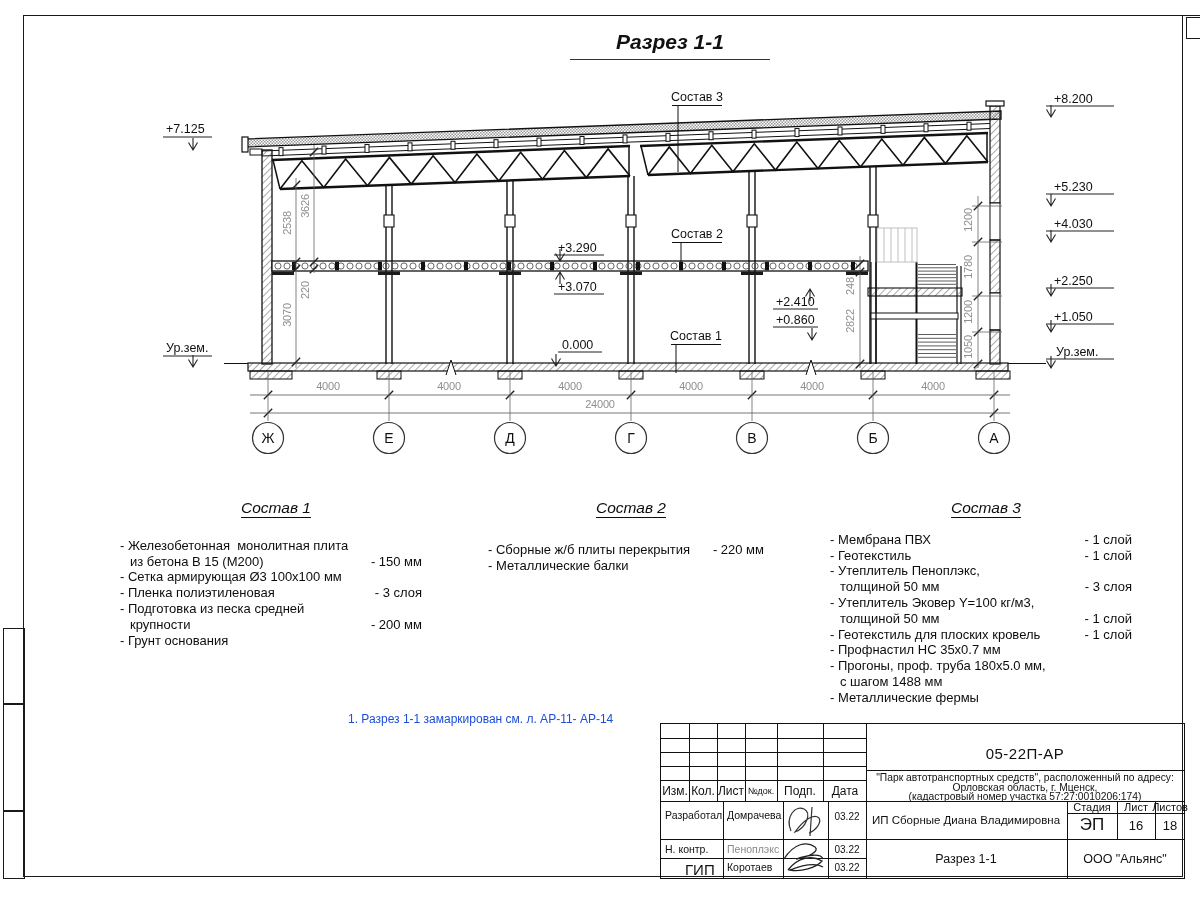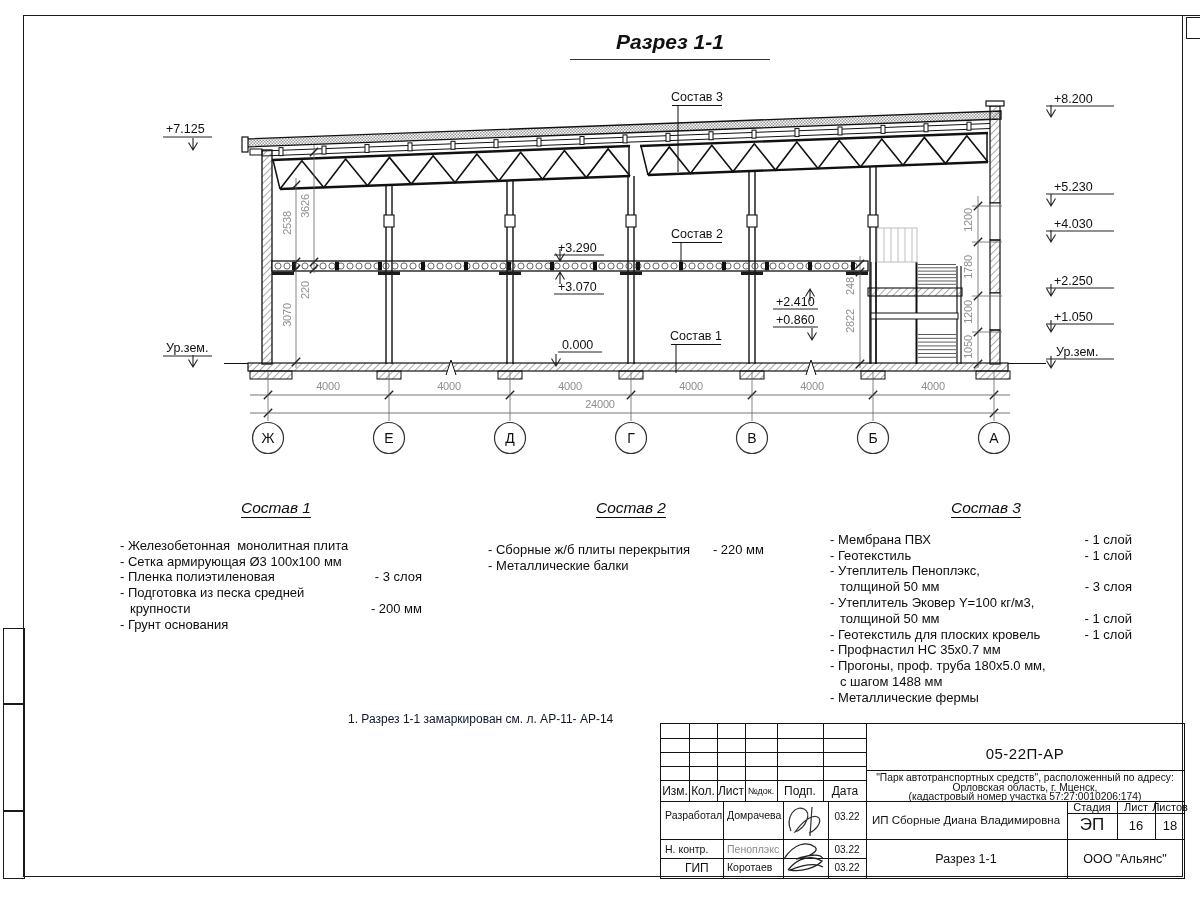--- a/index.html
+++ b/index.html
@@ -24,21 +24,21 @@
   .comp{position:absolute;font-size:13px;line-height:15.8px;color:#0d0d0d;}
   .comp h3{margin:0;font-size:15.5px;font-weight:400;font-style:italic;text-align:center;
            text-decoration:underline;text-underline-offset:4px;}
   .comp .rows{margin-top:22px;}
   .comp.c2 .rows{margin-top:26px;}
   .comp.c3 .rows{margin-top:16px;}
   .crow{display:flex;justify-content:space-between;}
   .ct{white-space:pre;}
   .cv{white-space:nowrap;padding-right:10px;}
   .crow.ind .ct{padding-left:10px;}
-  .note{position:absolute;left:348px;top:712px;font-size:12px;color:#0f172a;}
+  .note{position:absolute;left:348px;top:712px;font-size:12px;color:#1d4ed8;}
   
   .tb{position:absolute;left:660px;top:723px;width:523px;height:154px;border:1.6px solid #111;font-size:11px;}
   .lnh{position:absolute;height:0;border-top:1px solid #111;}
   .lnv{position:absolute;width:0;border-left:1px solid #111;}
   .tbt{position:absolute;transform:translate(-50%,-50%);white-space:nowrap;}
   .tbl{position:absolute;white-space:nowrap;}
   .gray{color:#8a8a8a;}
   .sig{position:absolute;left:118px;top:77px;}
 </style>
 </head>
@@ -398,20 +398,24 @@
   </g>
 </svg>
 
 <section class="comp c1" style="left:120px;top:500px;width:312px;">
   <h3>Состав 1</h3>
   <div class="rows">
     <div class="crow">
         <span class="ct">- Железобетонная  монолитная плита</span>
         <span class="cv"></span>
       </div>
+    <div class="crow ind">
+        <span class="ct">из бетона В 15 (М200)</span>
+        <span class="cv">- 150 мм</span>
+      </div>
     <div class="crow">
         <span class="ct">- Сетка армирующая Ø3 100х100 мм</span>
         <span class="cv"></span>
       </div>
     <div class="crow">
         <span class="ct">- Пленка полиэтиленовая</span>
         <span class="cv">-  3 слоя</span>
       </div>
     <div class="crow">
         <span class="ct">- Подготовка из песка средней</span>
@@ -525,21 +529,21 @@
   <div class="tbt" style="left:100px;top:67px;font-size:9px;">№док.</div>
   <div class="tbt" style="left:139px;top:67px;font-size:12px;">Подп.</div>
   <div class="tbt" style="left:184px;top:67px;font-size:12px;">Дата</div>
 
   <div class="tbl" style="left:4px;top:85px;font-size:10.5px;">Разработал</div>
   <div class="tbl" style="left:66px;top:85px;font-size:10.5px;">Домрачева</div>
   <div class="tbt" style="left:186px;top:92px;font-size:10px;">03.22</div>
   <div class="tbl" style="left:4px;top:119px;font-size:10.5px;">Н. контр.</div>
   <div class="tbl gray" style="left:66px;top:119px;font-size:10.5px;">Пеноплэкс</div>
   <div class="tbt" style="left:186px;top:125px;font-size:10px;">03.22</div>
-  <div class="tbl" style="left:4px;top:137px;font-size:12px;padding-left:20px;">ГИП</div>
+  <div class="tbl" style="left:4px;top:137px;font-size:15px;padding-left:20px;">ГИП</div>
   <div class="tbl" style="left:66px;top:137px;font-size:10.5px;">Коротаев</div>
   <div class="tbt" style="left:186px;top:143px;font-size:10px;">03.22</div>
 
   <svg class="sig" width="48" height="77" viewBox="0 0 48 77">
     <path d="M12 30 C6 16 16 4 25 8 C33 12 27 27 16 31 C24 20 34 12 40 17 C43 22 36 30 30 32 M33 6 L31 35" fill="none" stroke="#333" stroke-width="1.2"></path>
     <path d="M5 58 C15 42 28 40 36 46 C41 50 30 56 17 58 C29 54 42 52 44 58 M9 69 C19 56 33 54 43 60 C37 67 22 71 11 69 C24 64 37 62 44 66" fill="none" stroke="#222" stroke-width="1.3"></path>
   </svg>
 
   <div class="tbt" style="left:364px;top:29px;font-size:15px;letter-spacing:0.5px;">05-22П-АР</div>
   <div class="tbt" style="left:364px;top:53px;font-size:10.3px;">"Парк автотранспортных средств",  расположенный по адресу:</div>

